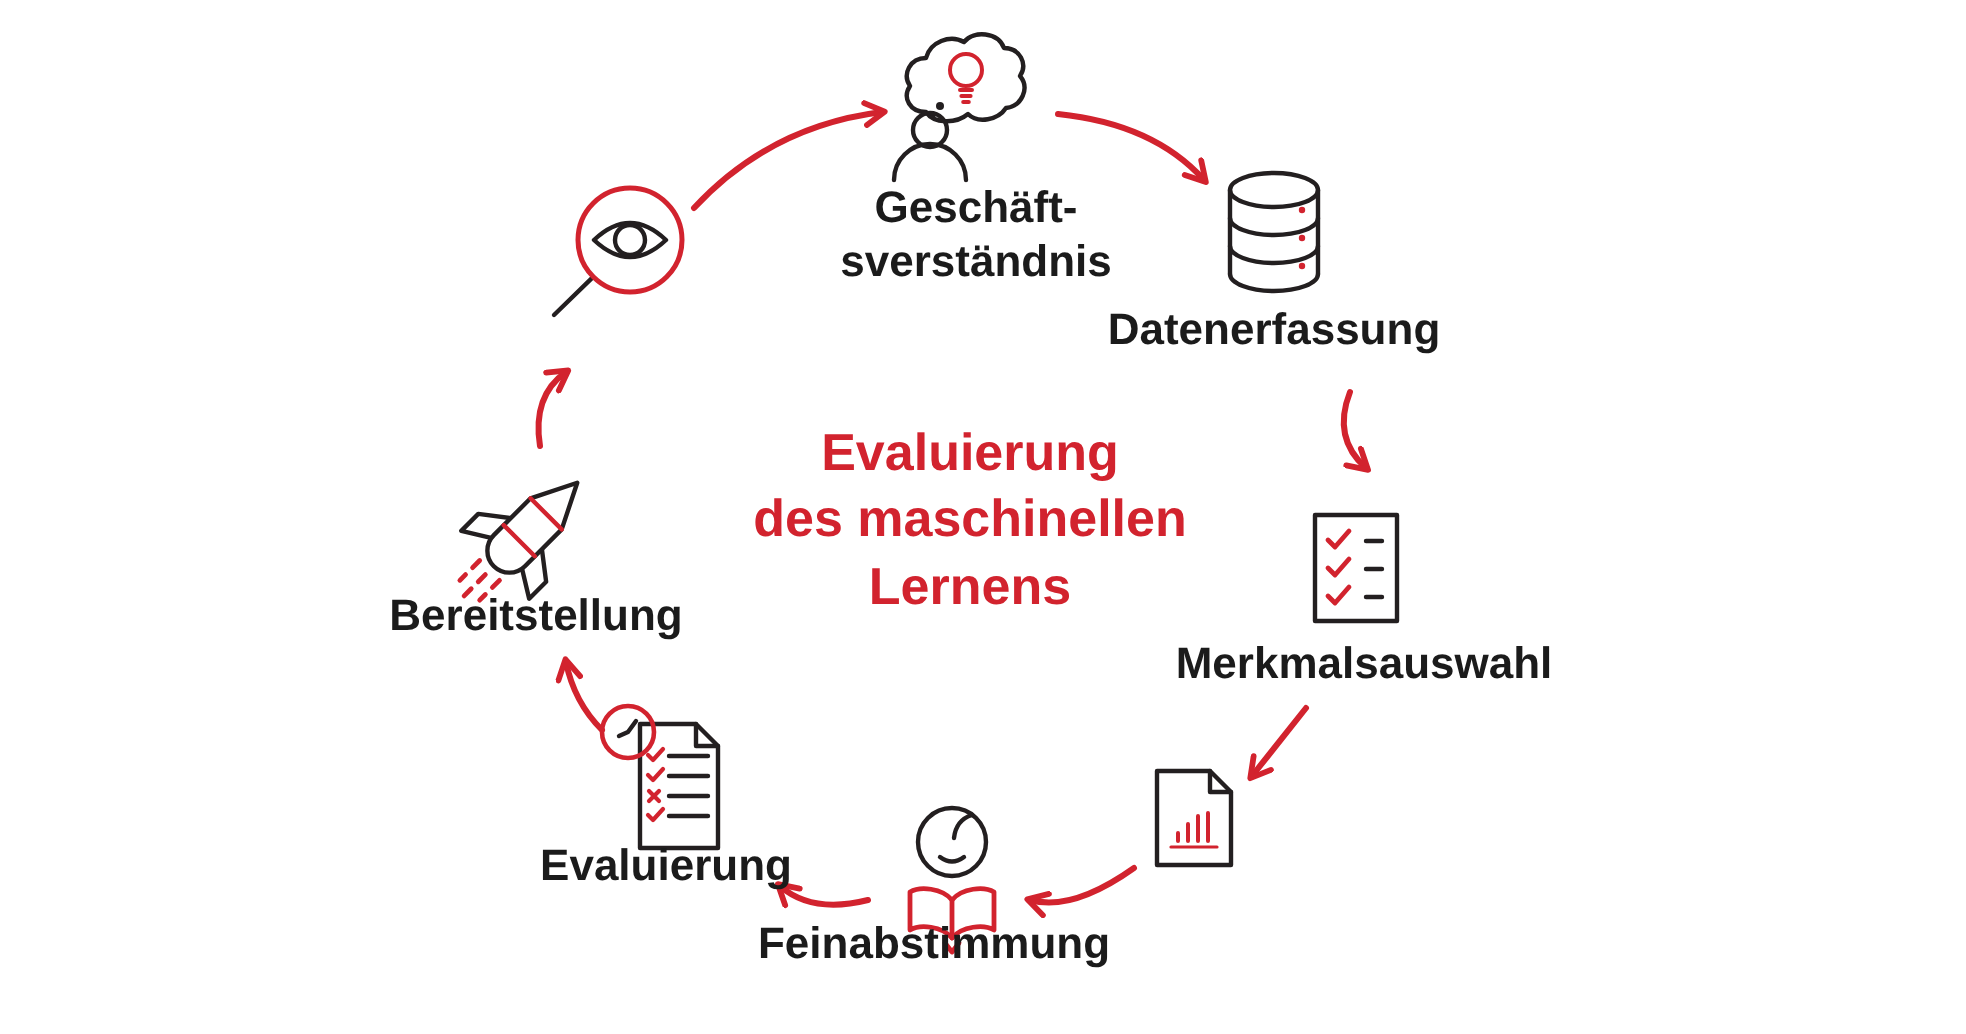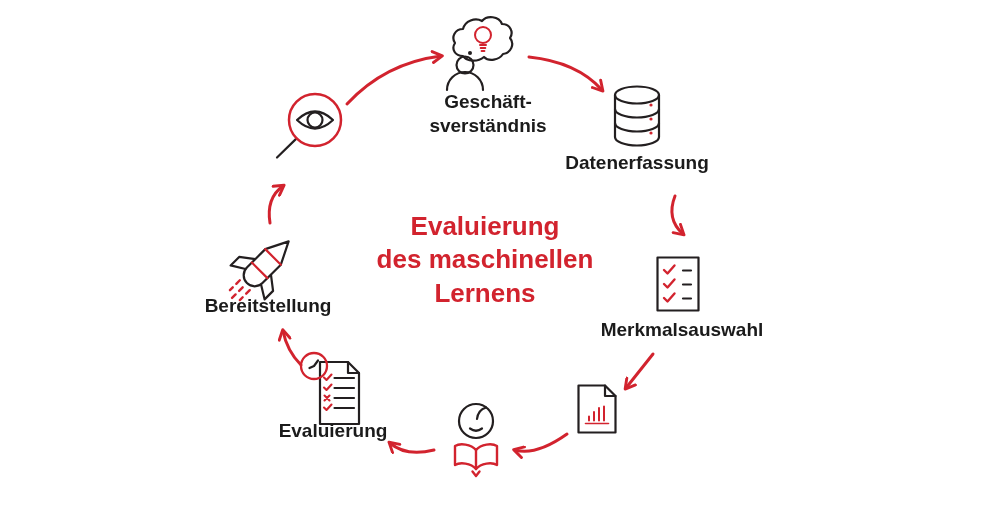--- a/index.html
+++ b/index.html
@@ -2,21 +2,21 @@
 <html><head>
 <meta charset="utf-8">
 <style>
   html,body{margin:0;padding:0;background:#ffffff;}
   .canvas{
     position:relative;width:983px;height:517px;background:#ffffff;overflow:hidden;
     font-family:"Liberation Sans","DejaVu Sans",sans-serif;
   }
   .stage-label{
     position:absolute;transform:translateX(-50%);
-    text-align:center;font-weight:700;font-size:19px;line-height:1.24;
+    text-align:center;font-weight:700;font-size:22px;line-height:1.24;
     color:#1b1b1b;white-space:nowrap;
   }
   .diagram-title{
     position:absolute;left:485px;top:210px;transform:translateX(-50%);
     text-align:center;font-weight:700;font-size:26px;line-height:1.28;
     color:#d2232e;white-space:nowrap;
   }
   svg{position:absolute;left:0;top:0;}
   .arrow{stroke:#d2232e;stroke-width:3;fill:none;stroke-linecap:round;}
   .ink{stroke:#231f20;stroke-width:2.2;fill:none;stroke-linecap:round;stroke-linejoin:round;}
@@ -145,20 +145,21 @@
   <div class="stage-label" style="left:637px;top:151px;">
     <div>Datenerfassung</div>
   </div>
 
   <div class="stage-label" style="left:682px;top:318px;">
     <div>Merkmalsauswahl</div>
   </div>
 
 
   <div class="stage-label" style="left:467px;top:458px;">
+    <div>Feinabstimmung</div>
   </div>
 
   <div class="stage-label" style="left:268px;top:294px;">
     <div>Bereitstellung</div>
   </div>
 
   <div class="stage-label" style="left:333px;top:419px;">
     <div>Evaluierung</div>
   </div>
 

